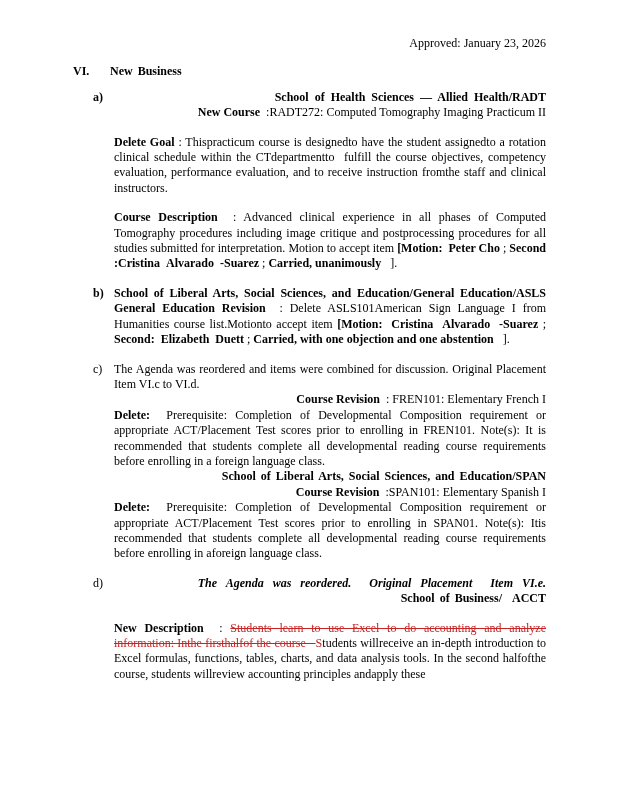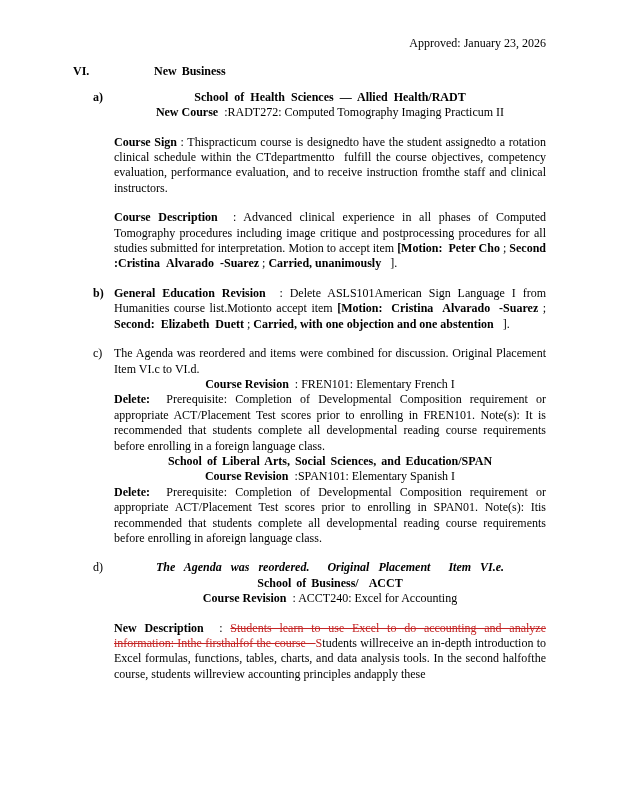--- a/index.html
+++ b/index.html
@@ -7,27 +7,27 @@
   html, body { background: #ffffff; }
   body {
     width: 618px; height: 800px;
     overflow: hidden;
     font-family: "Liberation Serif", "DejaVu Serif", serif;
     font-size: 12px; line-height: 15.4px;
     color: var(--ink);
   }
   .page { width: 618px; height: 616px; padding: 36px 72px 0 73px; }
   .approved { text-align: right; margin-bottom: 13px; }
-  .heading { display: flex; margin-bottom: 10px; font-weight: 700; gap: 44px; }
+  .heading { display: flex; margin-bottom: 10px; font-weight: 700; }
   .heading .h-marker { width: 37px; flex: 0 0 37px; }
   .heading .h-label { word-spacing: 2px; }
   .item { display: flex; margin-left: 20px; margin-bottom: 14px; }
   .item .marker { width: 21px; flex: 0 0 21px; }
   .item .content { width: 432px; flex: 0 0 432px; }
-  .line { text-align: center; }
+  .line { text-align: right; }
   .line.justify { text-align: justify; text-align-last: justify; }
   .para { text-align: justify; }
   .gap { height: 14px; }
   .b { font-weight: 700; }
   .i { font-style: italic; font-weight: bold; }
   .red { color: var(--red); }
   .strike { text-decoration: line-through; }
   .mt8 { margin-top: 8px; }
 </style>
 </head>
@@ -39,46 +39,46 @@
     <span class="h-marker">VI.</span>
     <span class="h-label">New Business</span>
   </div>
   <div id="items">
       <div class="item">
         <div class="marker b">a)</div>
         <div class="content">
           <div class="line" style="word-spacing: 3px;"><span class="b">School of Health Sciences — Allied Health/RADT</span></div>
           <div class="line"><span class="b">New Course</span><span> &nbsp;:RADT272: Computed Tomography Imaging Practicum II</span></div>
           <div class="gap"></div>
-          <div class="para"><span class="b">Course Sign</span><span> : Thispracticum course is designedto have the student assignedto a rotation clinical schedule within the CTdepartmentto &nbsp;fulfill the course objectives, competency evaluation, performance evaluation, and to receive instruction fromthe staff and clinical instructors.</span></div>
+          <div class="para"><span class="b">Delete Goal</span><span> : Thispracticum course is designedto have the student assignedto a rotation clinical schedule within the CTdepartmentto &nbsp;fulfill the course objectives, competency evaluation, performance evaluation, and to receive instruction fromthe staff and clinical instructors.</span></div>
           <div class="gap"></div>
           <div class="para"><span class="b">Course Description</span><span> &nbsp;: Advanced clinical experience in all phases of Computed Tomography procedures including image critique and postprocessing procedures for all studies submitted for interpretation. Motion to accept item </span><span class="b">[Motion: &nbsp;Peter Cho</span><span> ; </span><span class="b">Second :Cristina &nbsp;Alvarado &nbsp;-Suarez</span><span> ; </span><span class="b">Carried, unanimously</span><span> &nbsp;&nbsp;].</span></div>
         </div>
       </div>
       <div class="item">
         <div class="marker b">b)</div>
         <div class="content">
+          <div class="line justify"><span class="b">School of Liberal Arts, Social Sciences, and Education/General Education/ASLS</span></div>
           <div class="para"><span class="b">General Education Revision</span><span> &nbsp;: Delete ASLS101American Sign Language I from Humanities course list.Motionto accept item </span><span class="b">[Motion: &nbsp;Cristina &nbsp;Alvarado &nbsp;-Suarez</span><span> ; </span><span class="b">Second: &nbsp;Elizabeth &nbsp;Duett</span><span> ; </span><span class="b">Carried, with one objection and one abstention</span><span> &nbsp;&nbsp;].</span></div>
         </div>
       </div>
       <div class="item">
         <div class="marker">c)</div>
         <div class="content">
           <div class="para"><span>The Agenda was reordered and items were combined for discussion. Original Placement Item VI.c to VI.d.</span></div>
           <div class="line"><span class="b">Course Revision</span><span> &nbsp;: FREN101: Elementary French I</span></div>
           <div class="para"><span class="b">Delete:</span><span> &nbsp;Prerequisite: Completion of Developmental Composition requirement or appropriate ACT/Placement Test scores prior to enrolling in FREN101. Note(s): It is recommended that students complete all developmental reading course requirements before enrolling in a foreign language class.</span></div>
           <div class="line" style="word-spacing: 2px;"><span class="b">School of Liberal Arts, Social Sciences, and Education/SPAN</span></div>
           <div class="line"><span class="b">Course Revision</span><span> &nbsp;:SPAN101: Elementary Spanish I</span></div>
           <div class="para"><span class="b">Delete:</span><span> &nbsp;Prerequisite: Completion of Developmental Composition requirement or appropriate ACT/Placement Test scores prior to enrolling in SPAN01. Note(s): Itis recommended that students complete all developmental reading course requirements before enrolling in aforeign language class.</span></div>
         </div>
       </div>
       <div class="item mt8">
         <div class="marker">d)</div>
         <div class="content">
           <div class="line" style="word-spacing: 6px;"><span class="i">The Agenda was reordered. &nbsp;Original Placement &nbsp;Item VI.e.</span></div>
           <div class="line" style="word-spacing: 2px;"><span class="b">School of Business/ &nbsp;ACCT</span></div>
-          <div class="line"><span class="b">Course Revision</span><span> &nbsp;: ACCT240: Excel for Accounting</span></div>
           <div class="gap"></div>
           <div class="para"><span class="b">New Description</span><span> &nbsp;: </span><span class="red strike">Students learn to use Excel to do accounting and analyze information: Inthe firsthalfof the course &nbsp;&nbsp;</span><span class="red">S</span><span>tudents willreceive an in-depth introduction to Excel formulas, functions, tables, charts, and data analysis tools. In the second halfofthe course, students willreview accounting principles andapply these</span></div>
         </div>
       </div>
     </div>
 </div>
 
 </body></html>

